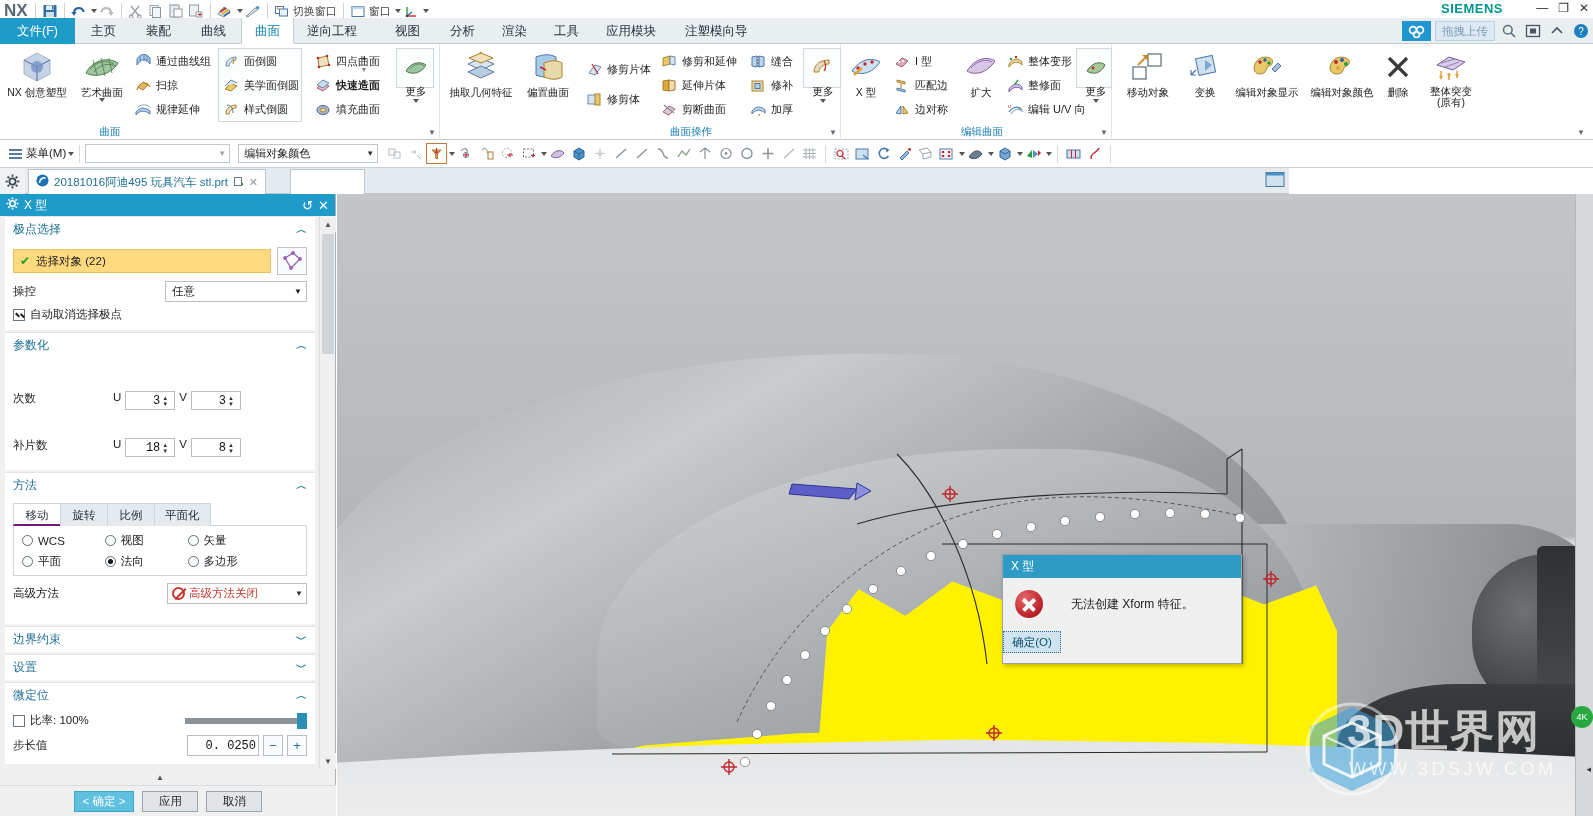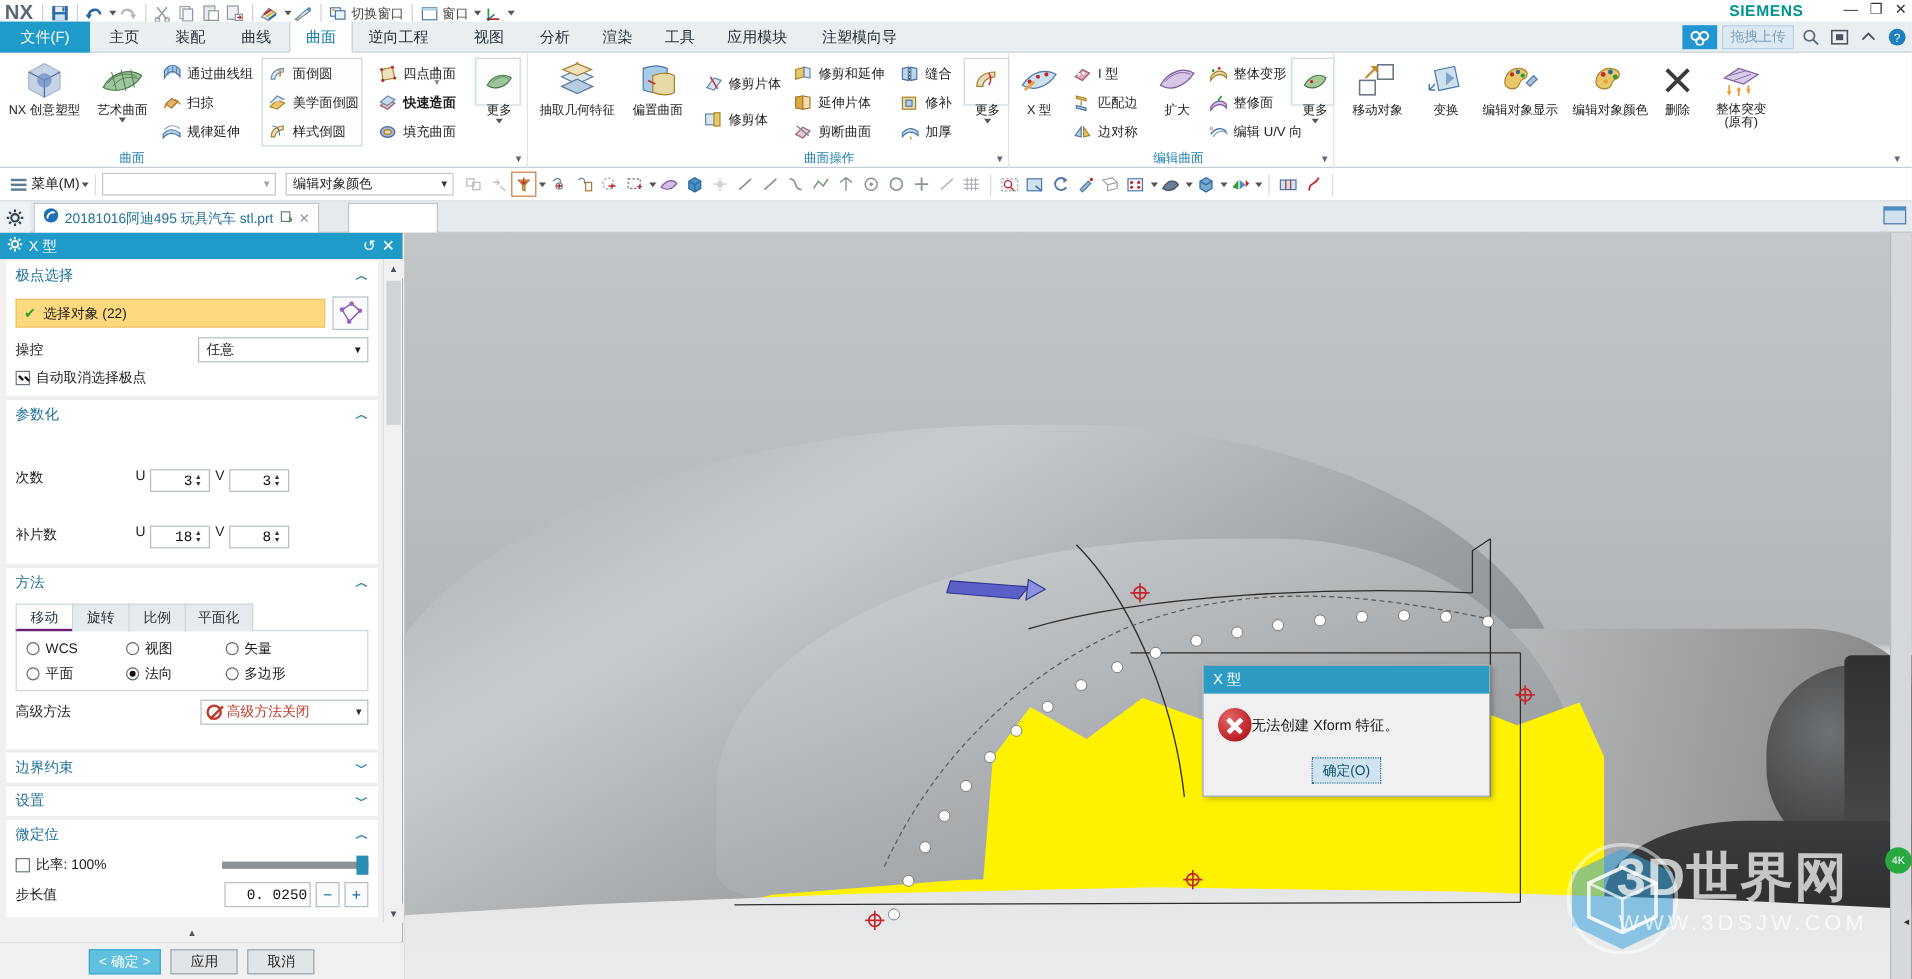--- a/index.html
+++ b/index.html
@@ -63,21 +63,21 @@
   
   #tb2 { position:absolute; left:0; top:140px; width:1593px; height:28px; background:#fff;
     border-bottom:1px solid #c8d0d6; display:flex; align-items:center; padding-left:5px; }
   .tb2sep { width:1px;height:18px;background:#d6dbdf;margin:0 5px; }
   .menubtn { display:flex; align-items:center; font-size:11.5px; color:#222; }
   .combo { height:19px; border:1px solid #bfc7cd; background:#fff; font-size:11px; color:#222;
     display:flex; align-items:center; padding:0 3px 0 5px; justify-content:space-between; }
   .ti { width:21px; height:21px; display:flex; align-items:center; justify-content:center; }
 
   
-  #doctabrow { position:absolute; left:0; top:168px; width:1593px; height:26px; background:#e4eaee;
+  #doctabrow { position:absolute; left:0; top:168px; width:1289px; height:26px; background:#e4eaee;
     border-bottom:1px solid #bcc6cd; }
   #gearcell { position:absolute; left:0; top:0; width:25px; height:26px; display:flex;
     align-items:center; justify-content:center; background:#eef2f5; }
   #doctab { position:absolute; left:28px; top:1px; height:25px; background:#fff; display:flex;
     align-items:center; padding:0 7px; gap:5px; border:1px solid #bcc6cd; border-bottom:none; }
   #doctab .dt { font-size:11.5px; color:#1f6f96; }
   #doctab .x { font-size:11px; color:#8a9aa5; }
   #tabblank { position:absolute; left:290px; top:1px; width:75px; height:25px; background:#fff;
     border:1px solid #bcc6cd; border-bottom:none; }
   #vpicon { position:absolute; right:4px; top:3px; }
@@ -207,30 +207,30 @@
     justify-content:center; }
   #vprail { position:absolute; right:0; top:0; width:18px; height:622px; background:#d6d9db;
     border-left:1px solid #b7babc; }
   #vpcue { position:absolute; right:2px; bottom:42px; font-size:9px; color:#333; }
 
   
   #errdlg { position:absolute; left:665px; top:360px; width:240px; height:110px; background:#f0f0f0;
     border:1px solid #9aa3aa; box-shadow:2px 2px 5px rgba(0,0,0,.25); }
   #errhead { height:23px; background:#2e9bc4; color:#fff; font-size:12px; display:flex;
     align-items:center; padding:0 8px; }
-  #errbody { display:flex; align-items:center; gap:0; padding:12px 10px 0 12px; }
+  #errbody { display:flex; align-items:center; gap:28px; padding:12px 10px 0 12px; }
   #errico { width:28px; height:28px; border-radius:50%;
     background:radial-gradient(circle at 34% 30%,#e4676a,#c1272d 62%,#8e0f16);
     position:relative; flex:0 0 28px; }
   #errico::before,#errico::after { content:""; position:absolute; left:6px; top:12.5px; width:16px;
     height:3.5px; background:#fff; border-radius:1px; }
   #errico::before { transform:rotate(45deg); }
   #errico::after  { transform:rotate(-45deg); }
   #errmsg { font-size:12px; color:#1a1a1a; }
-  #errfoot { display:flex; justify-content:center; margin-top:13px; }
+  #errfoot { display:flex; margin-top:13px; }
   #okbtn { min-width:58px; height:22px; background:#cfe4ee; border:1px dotted #2b6f93;
     font-size:11.5px; color:#0d4f6e; display:flex; align-items:center; justify-content:center; }
 </style>
 </head>
 <body>
 
 <div id="titlebar">
   <div class="wtitle">NX 12 - 建模</div>
 </div>
 

